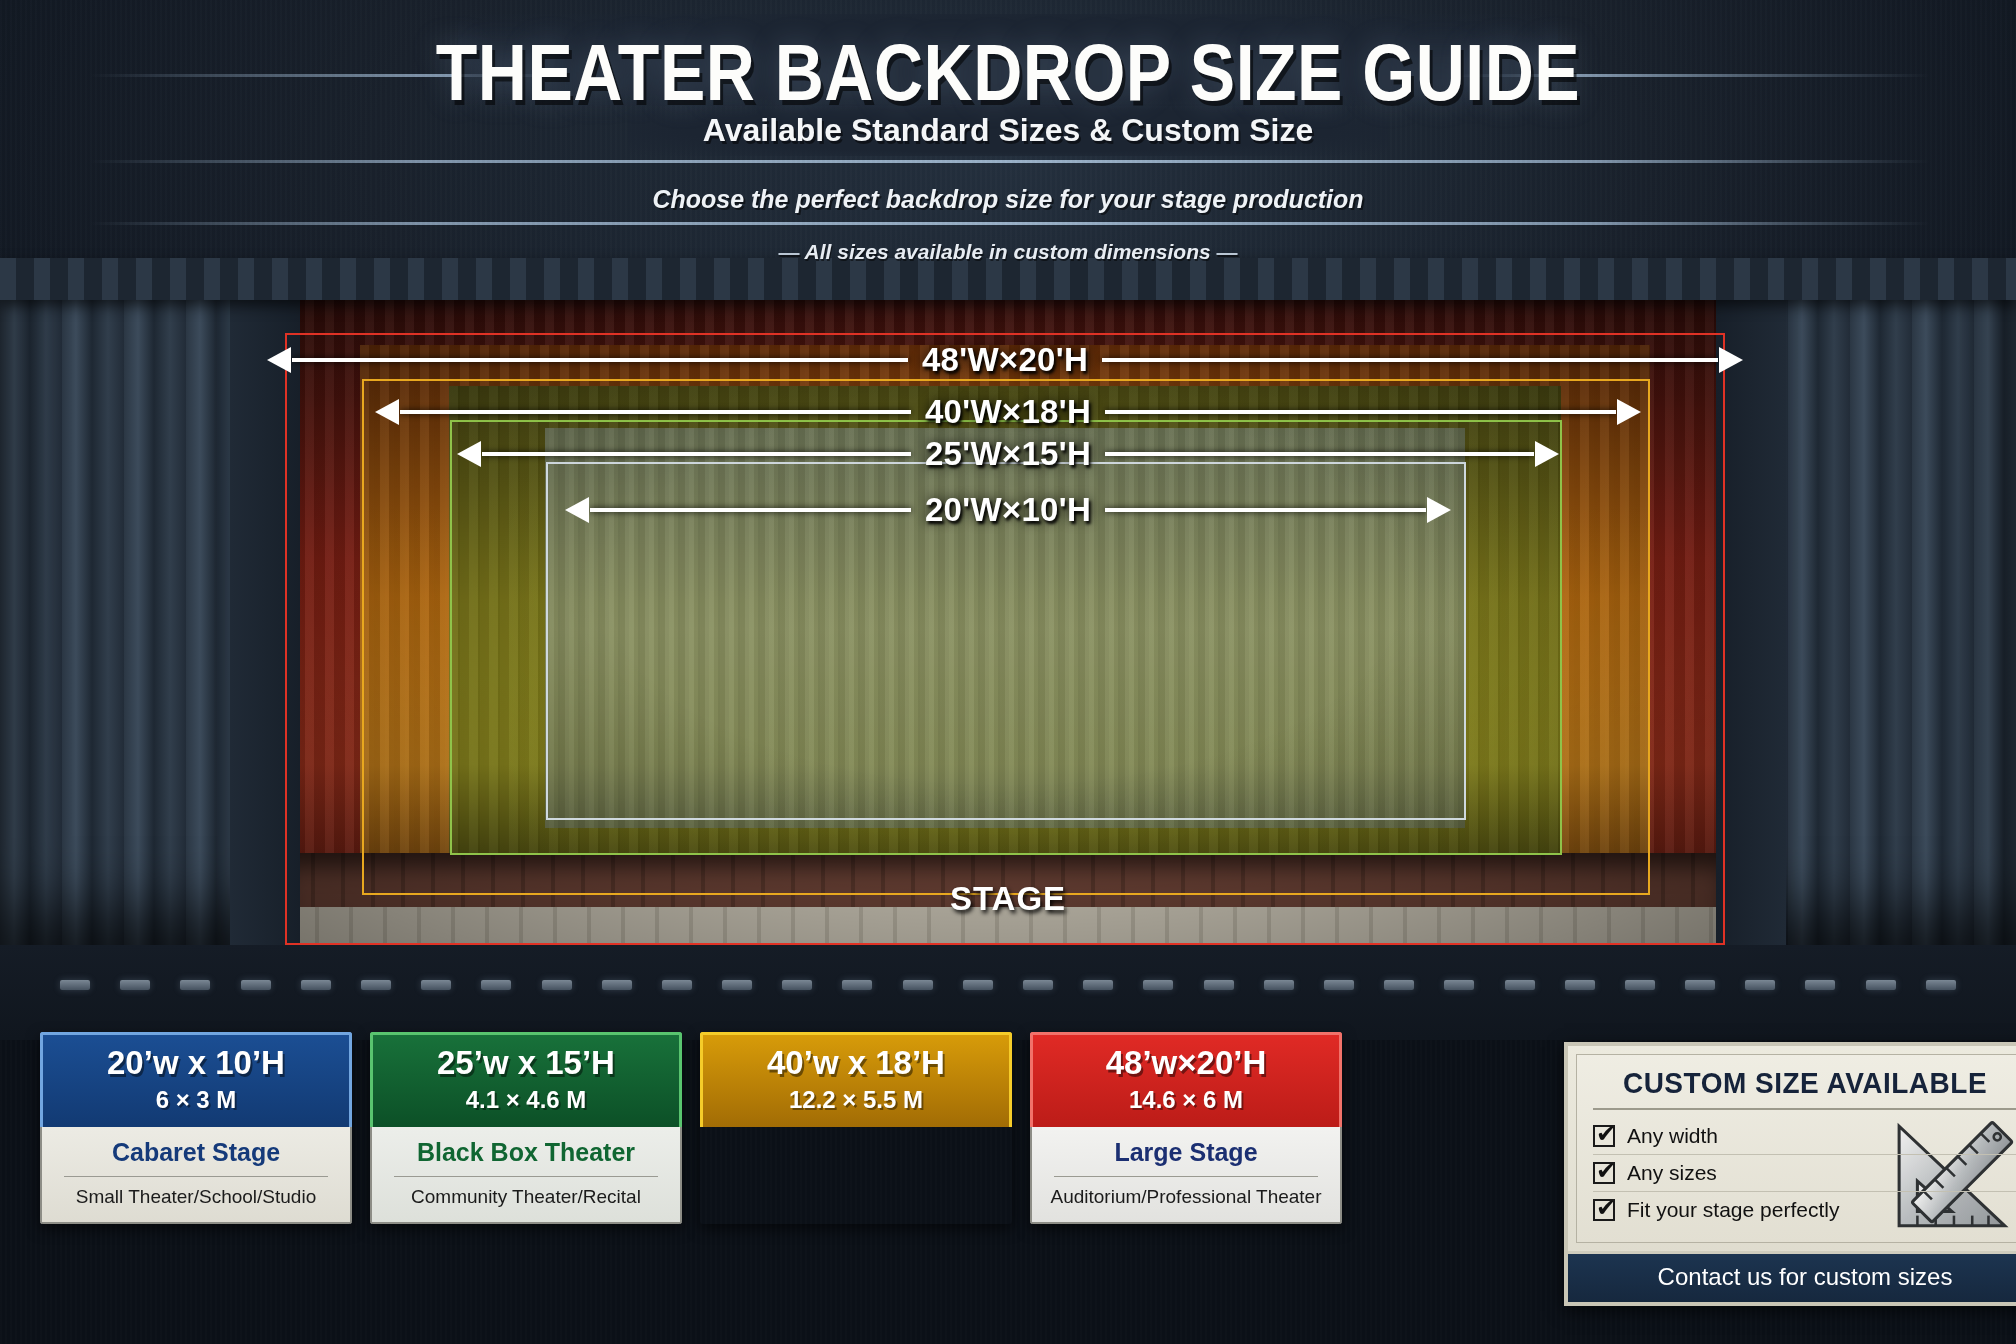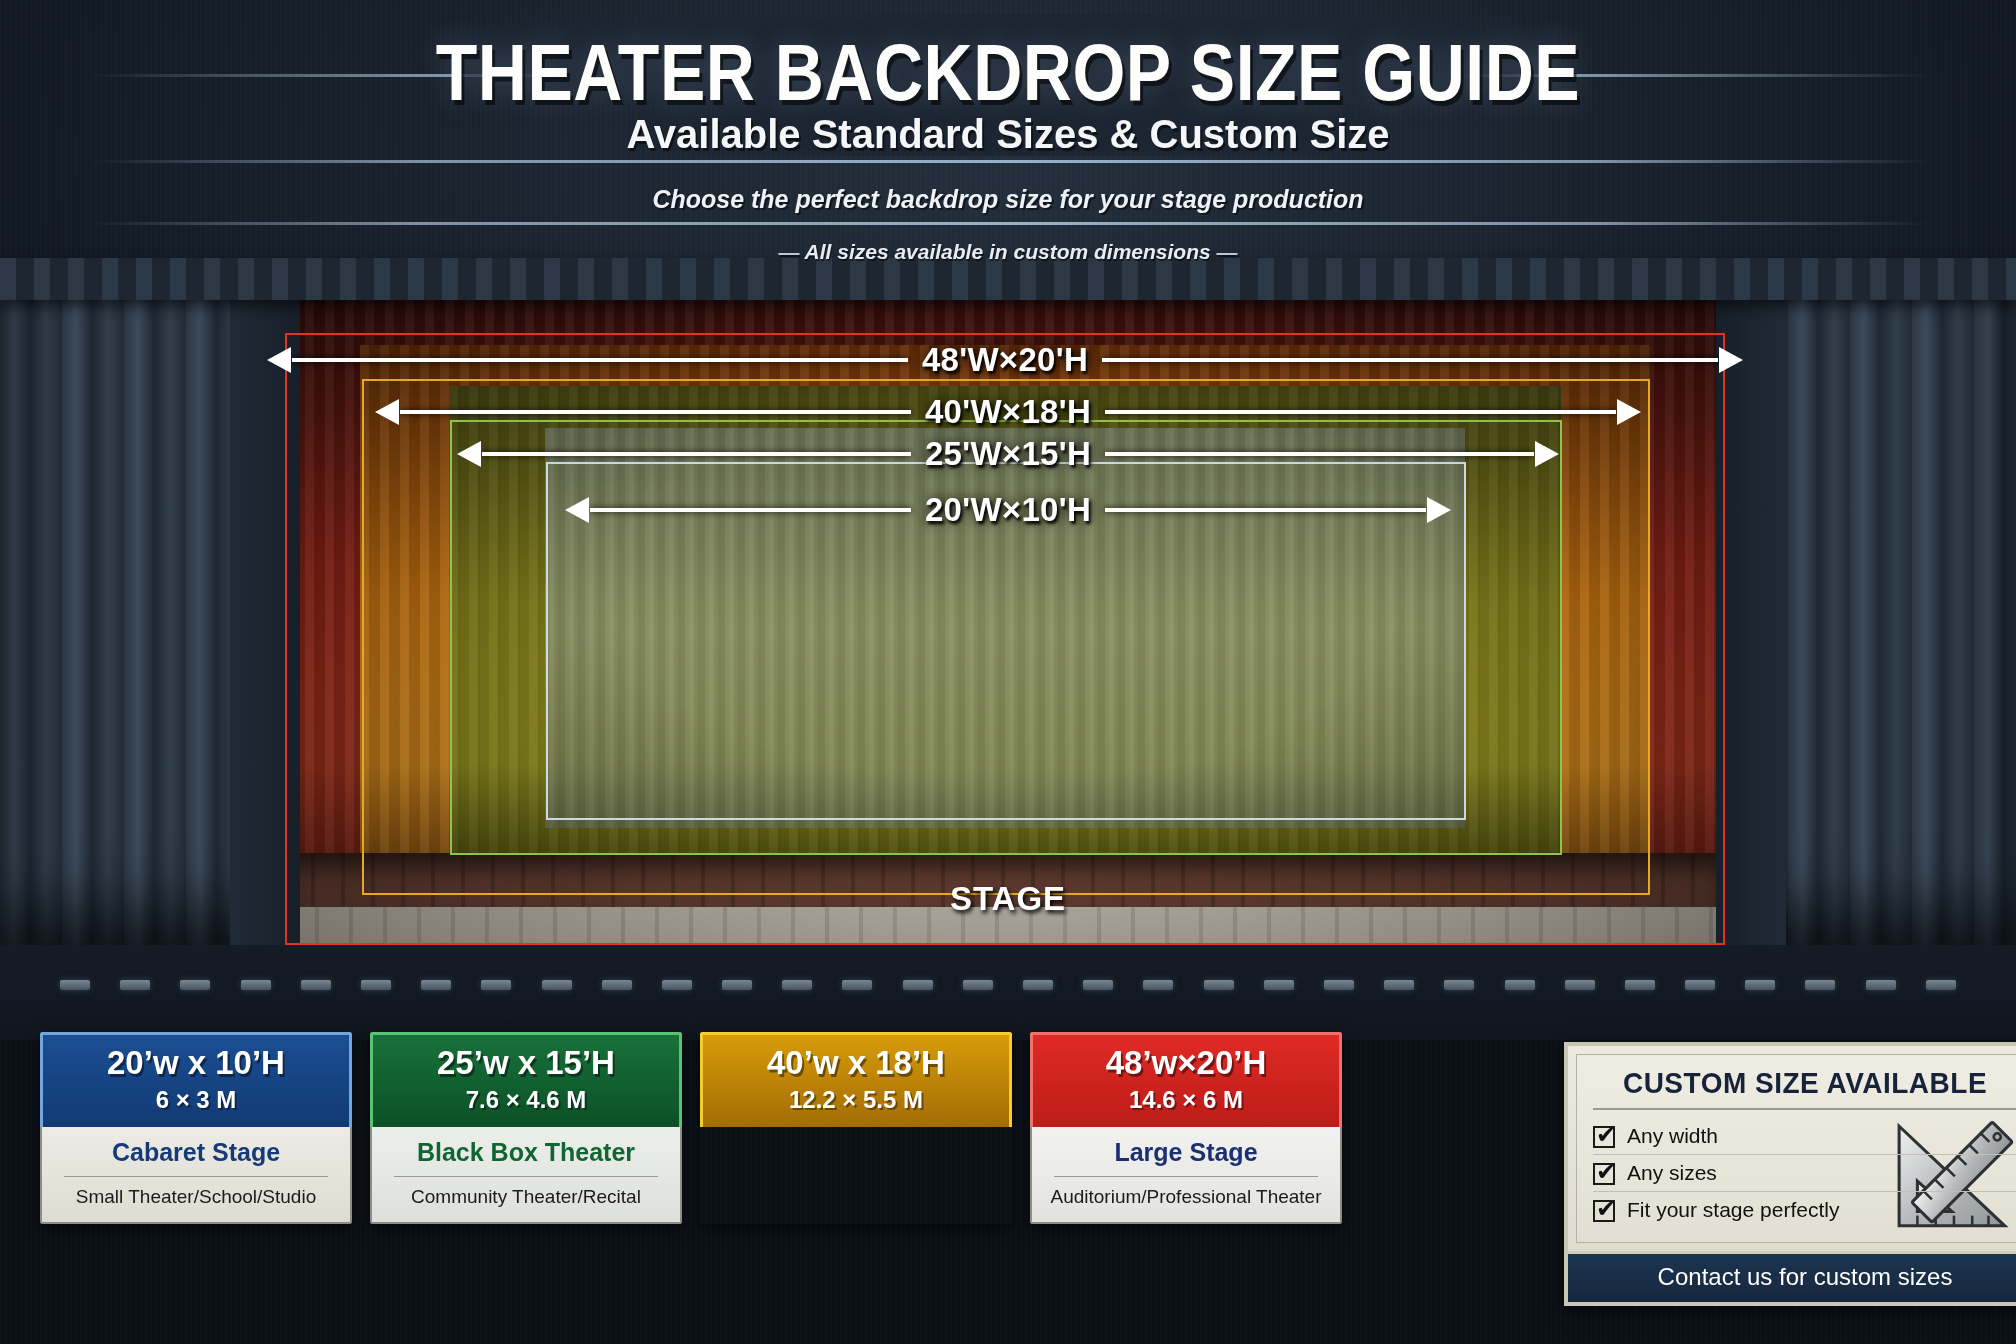--- a/index.html
+++ b/index.html
@@ -43,21 +43,21 @@
     transform:scaleY(1.18);
     transform-origin:center top;
   }
   .title-mask{
     position:absolute; top:14px; left:50%; transform:translateX(-50%);
     width:1100px; height:92px; z-index:3;
     background:radial-gradient(ellipse at center, #1c2532 0%, #1c2532 62%, rgba(28,37,50,0) 100%);
   }
   h2.subtitle{
     position:absolute; left:0; right:0; top:112px;
-    text-align:center; font-size:40px; font-weight:bold;
+    text-align:center; font-size:32px; font-weight:bold;
     color:#f4f6f8; z-index:4;
     text-shadow:2px 3px 0 rgba(0,0,0,.5);
   }
   .sub-mask{
     position:absolute; top:104px; left:50%; transform:translateX(-50%);
     width:760px; height:52px; z-index:3;
     background:radial-gradient(ellipse at center, #1c2532 0%, #1c2532 60%, rgba(28,37,50,0) 100%);
   }
   .tagline{
     position:absolute; left:0; right:0; top:185px;
@@ -230,21 +230,21 @@
     background:linear-gradient(180deg,#eceade,#dcd9cb);
     border:4px solid #c9c6b6;
     box-shadow:0 5px 16px rgba(0,0,0,.6);
   }
   .cp-inner{ margin:8px; border:1px solid #b5b2a3; padding:12px 16px 14px;
     background:linear-gradient(180deg,#efedE3,#e2dfd2); position:relative; }
   .cp-title{ text-align:center; font-size:28px; font-weight:bold; color:#16233a;
     letter-spacing:.5px; transform:scaleY(1.08); }
   .cp-rule{ height:2px; background:#9c9a8c; margin:9px 0 8px; }
   .cp-list{ position:relative; z-index:2; }
-  .cp-item{ display:flex; align-items:flex-end; gap:12px; padding:6px 0; font-size:21px; color:#111; }
+  .cp-item{ display:flex; align-items:center; gap:12px; padding:6px 0; font-size:21px; color:#111; }
   .cp-item + .cp-item{ border-top:1px solid #c3c0b2; }
   .chk{ width:22px; height:22px; border:2px solid #1a1a1a; position:relative; flex:none; }
   .chk::after{ content:"✔"; position:absolute; left:1px; top:-7px; font-size:24px; color:#111; }
   .ruler-icon{ position:absolute; right:10px; bottom:6px; width:132px; height:122px; opacity:.95; }
   .cp-footer{
     background:linear-gradient(180deg,#1c3450,#16283e);
     border-top:3px solid #cfccbd;
     text-align:center; color:#fff; font-size:24px; padding:9px 0 11px;
   }
 </style>
@@ -360,21 +360,21 @@
       <div class="card-bot">
         <div class="card-name">Cabaret Stage</div>
         <div class="card-sep"></div>
         <div class="card-use">Small Theater/School/Studio</div>
       </div>
     </div>
 
     <div class="card c2">
       <div class="card-top">
         <div class="card-dim">25’w x 15’H</div>
-        <div class="card-m">7.6 × 4.6 M</div>
+        <div class="card-m">4.1 × 4.6 M</div>
       </div>
       <div class="card-bot">
         <div class="card-name">Black Box Theater</div>
         <div class="card-sep"></div>
         <div class="card-use">Community Theater/Recital</div>
       </div>
     </div>
 
     <div class="card c3">
       <div class="card-top">

